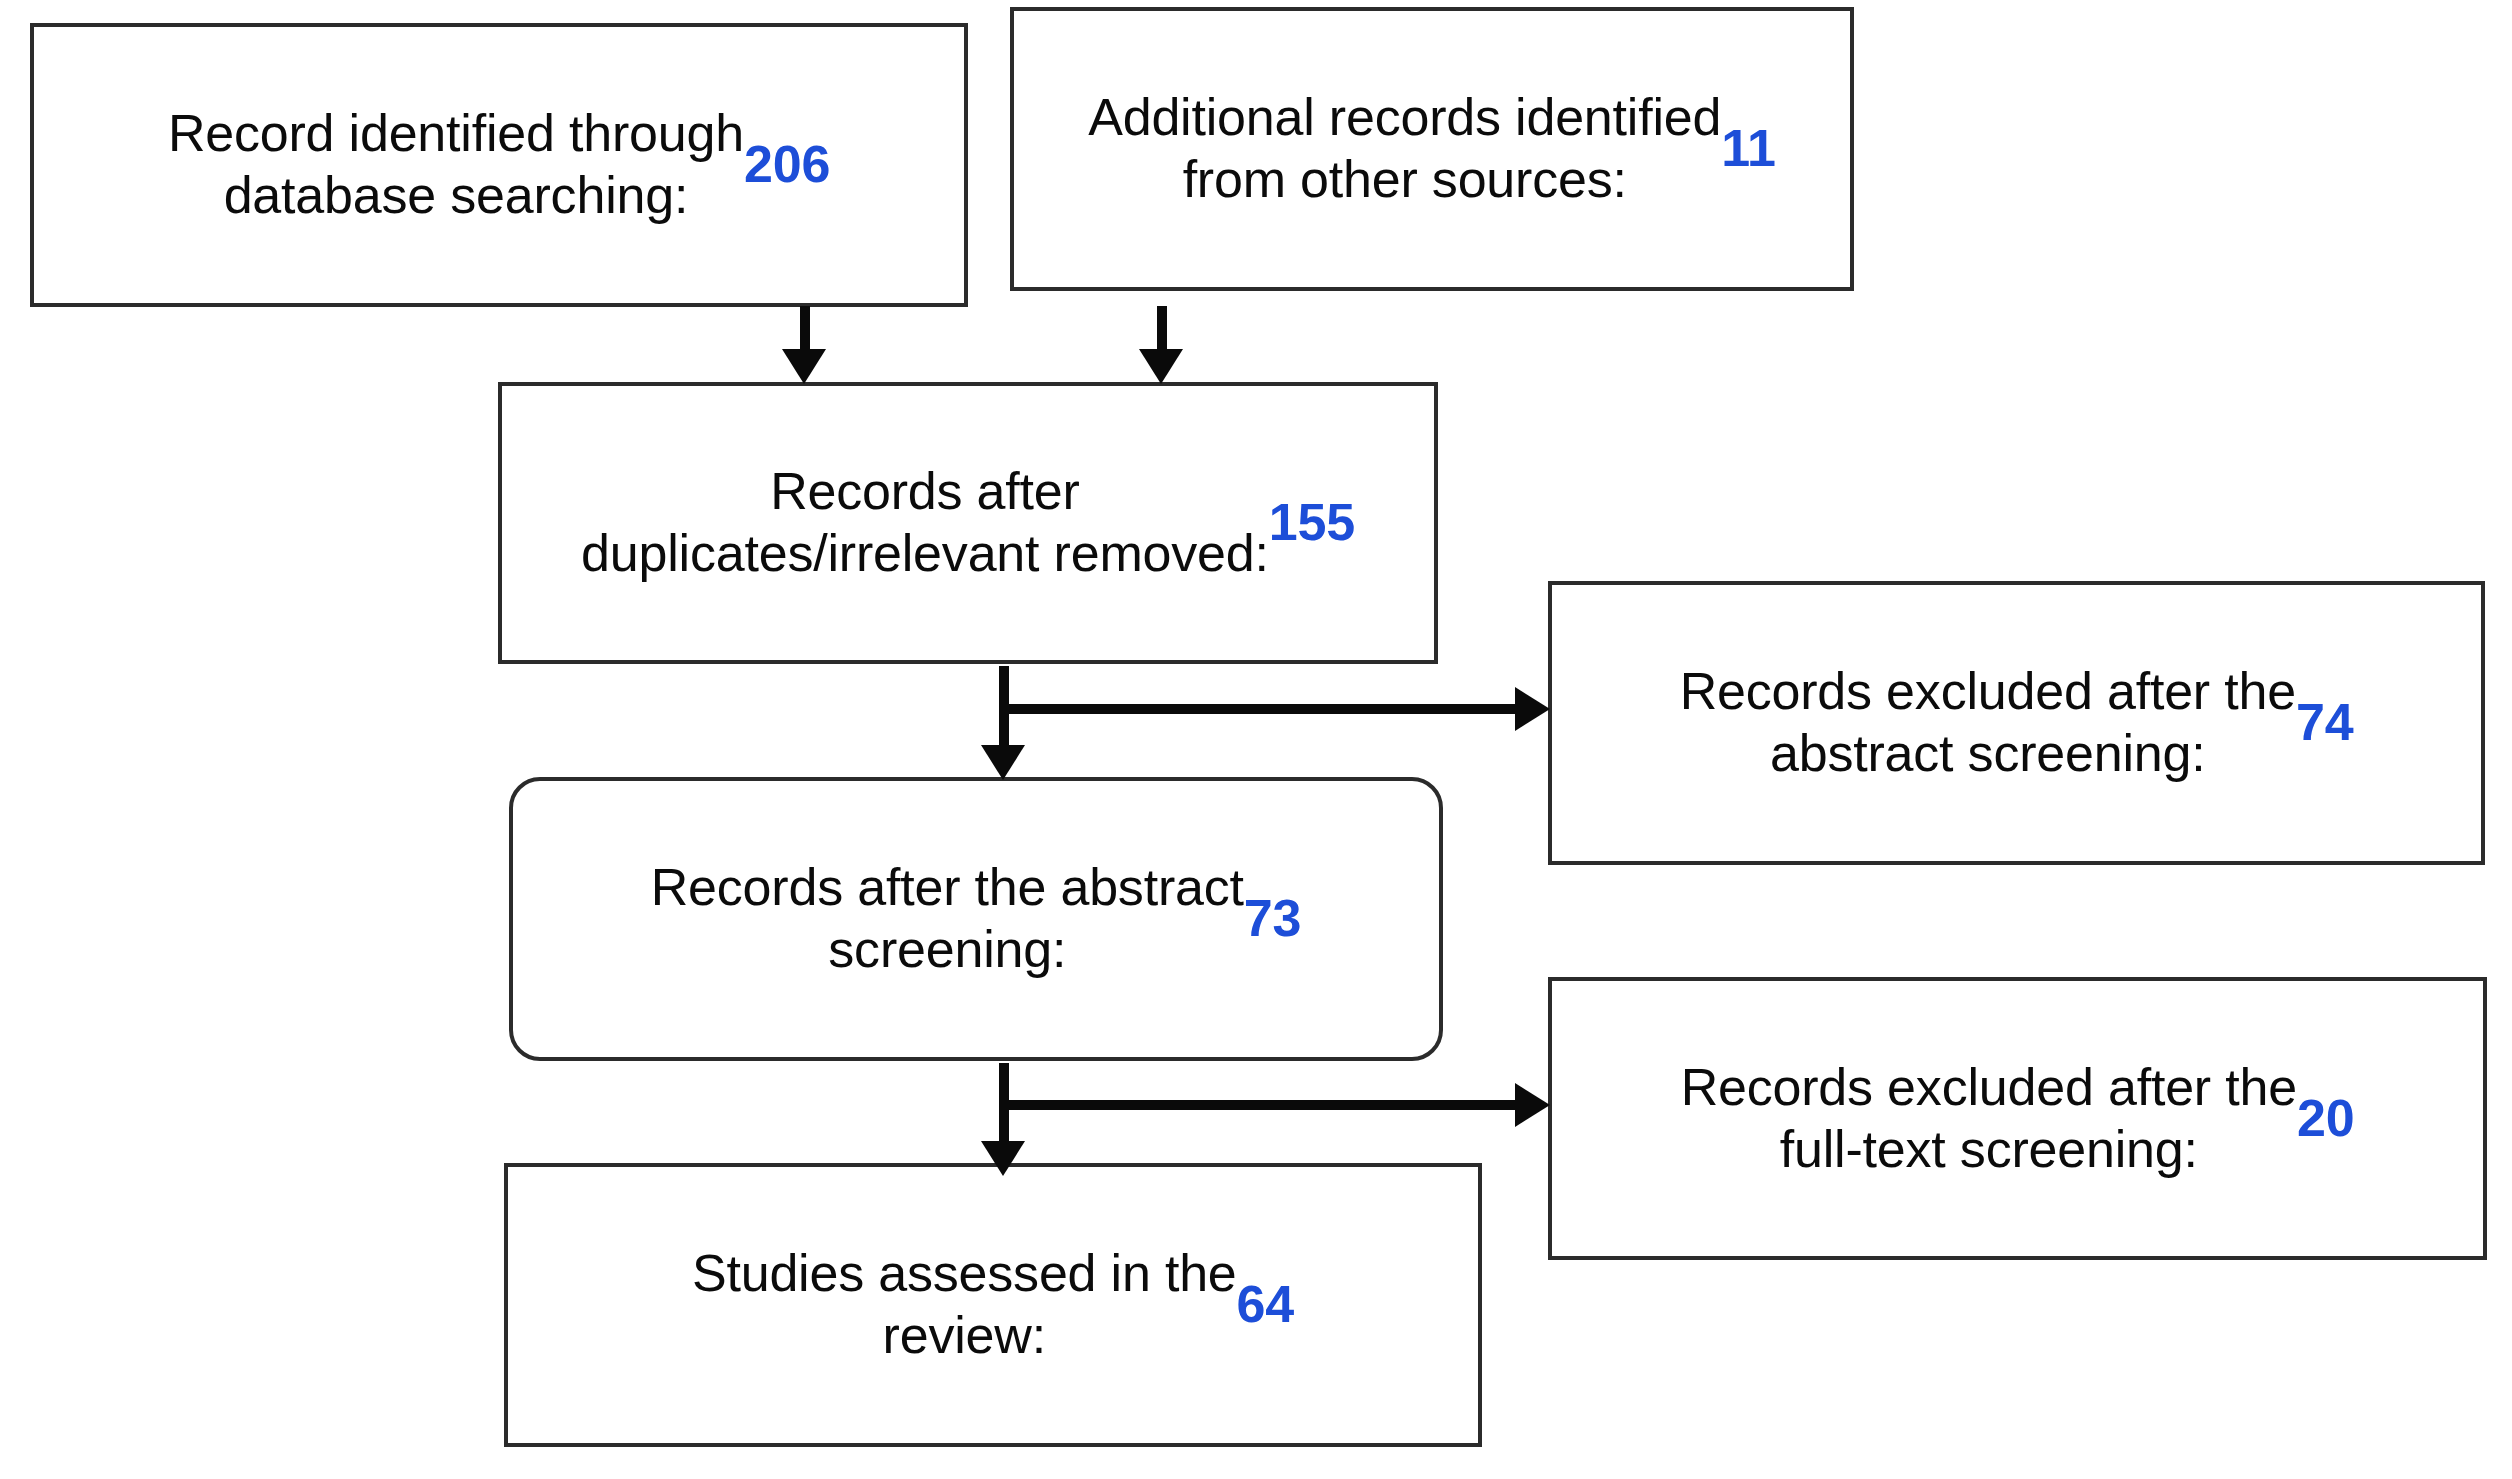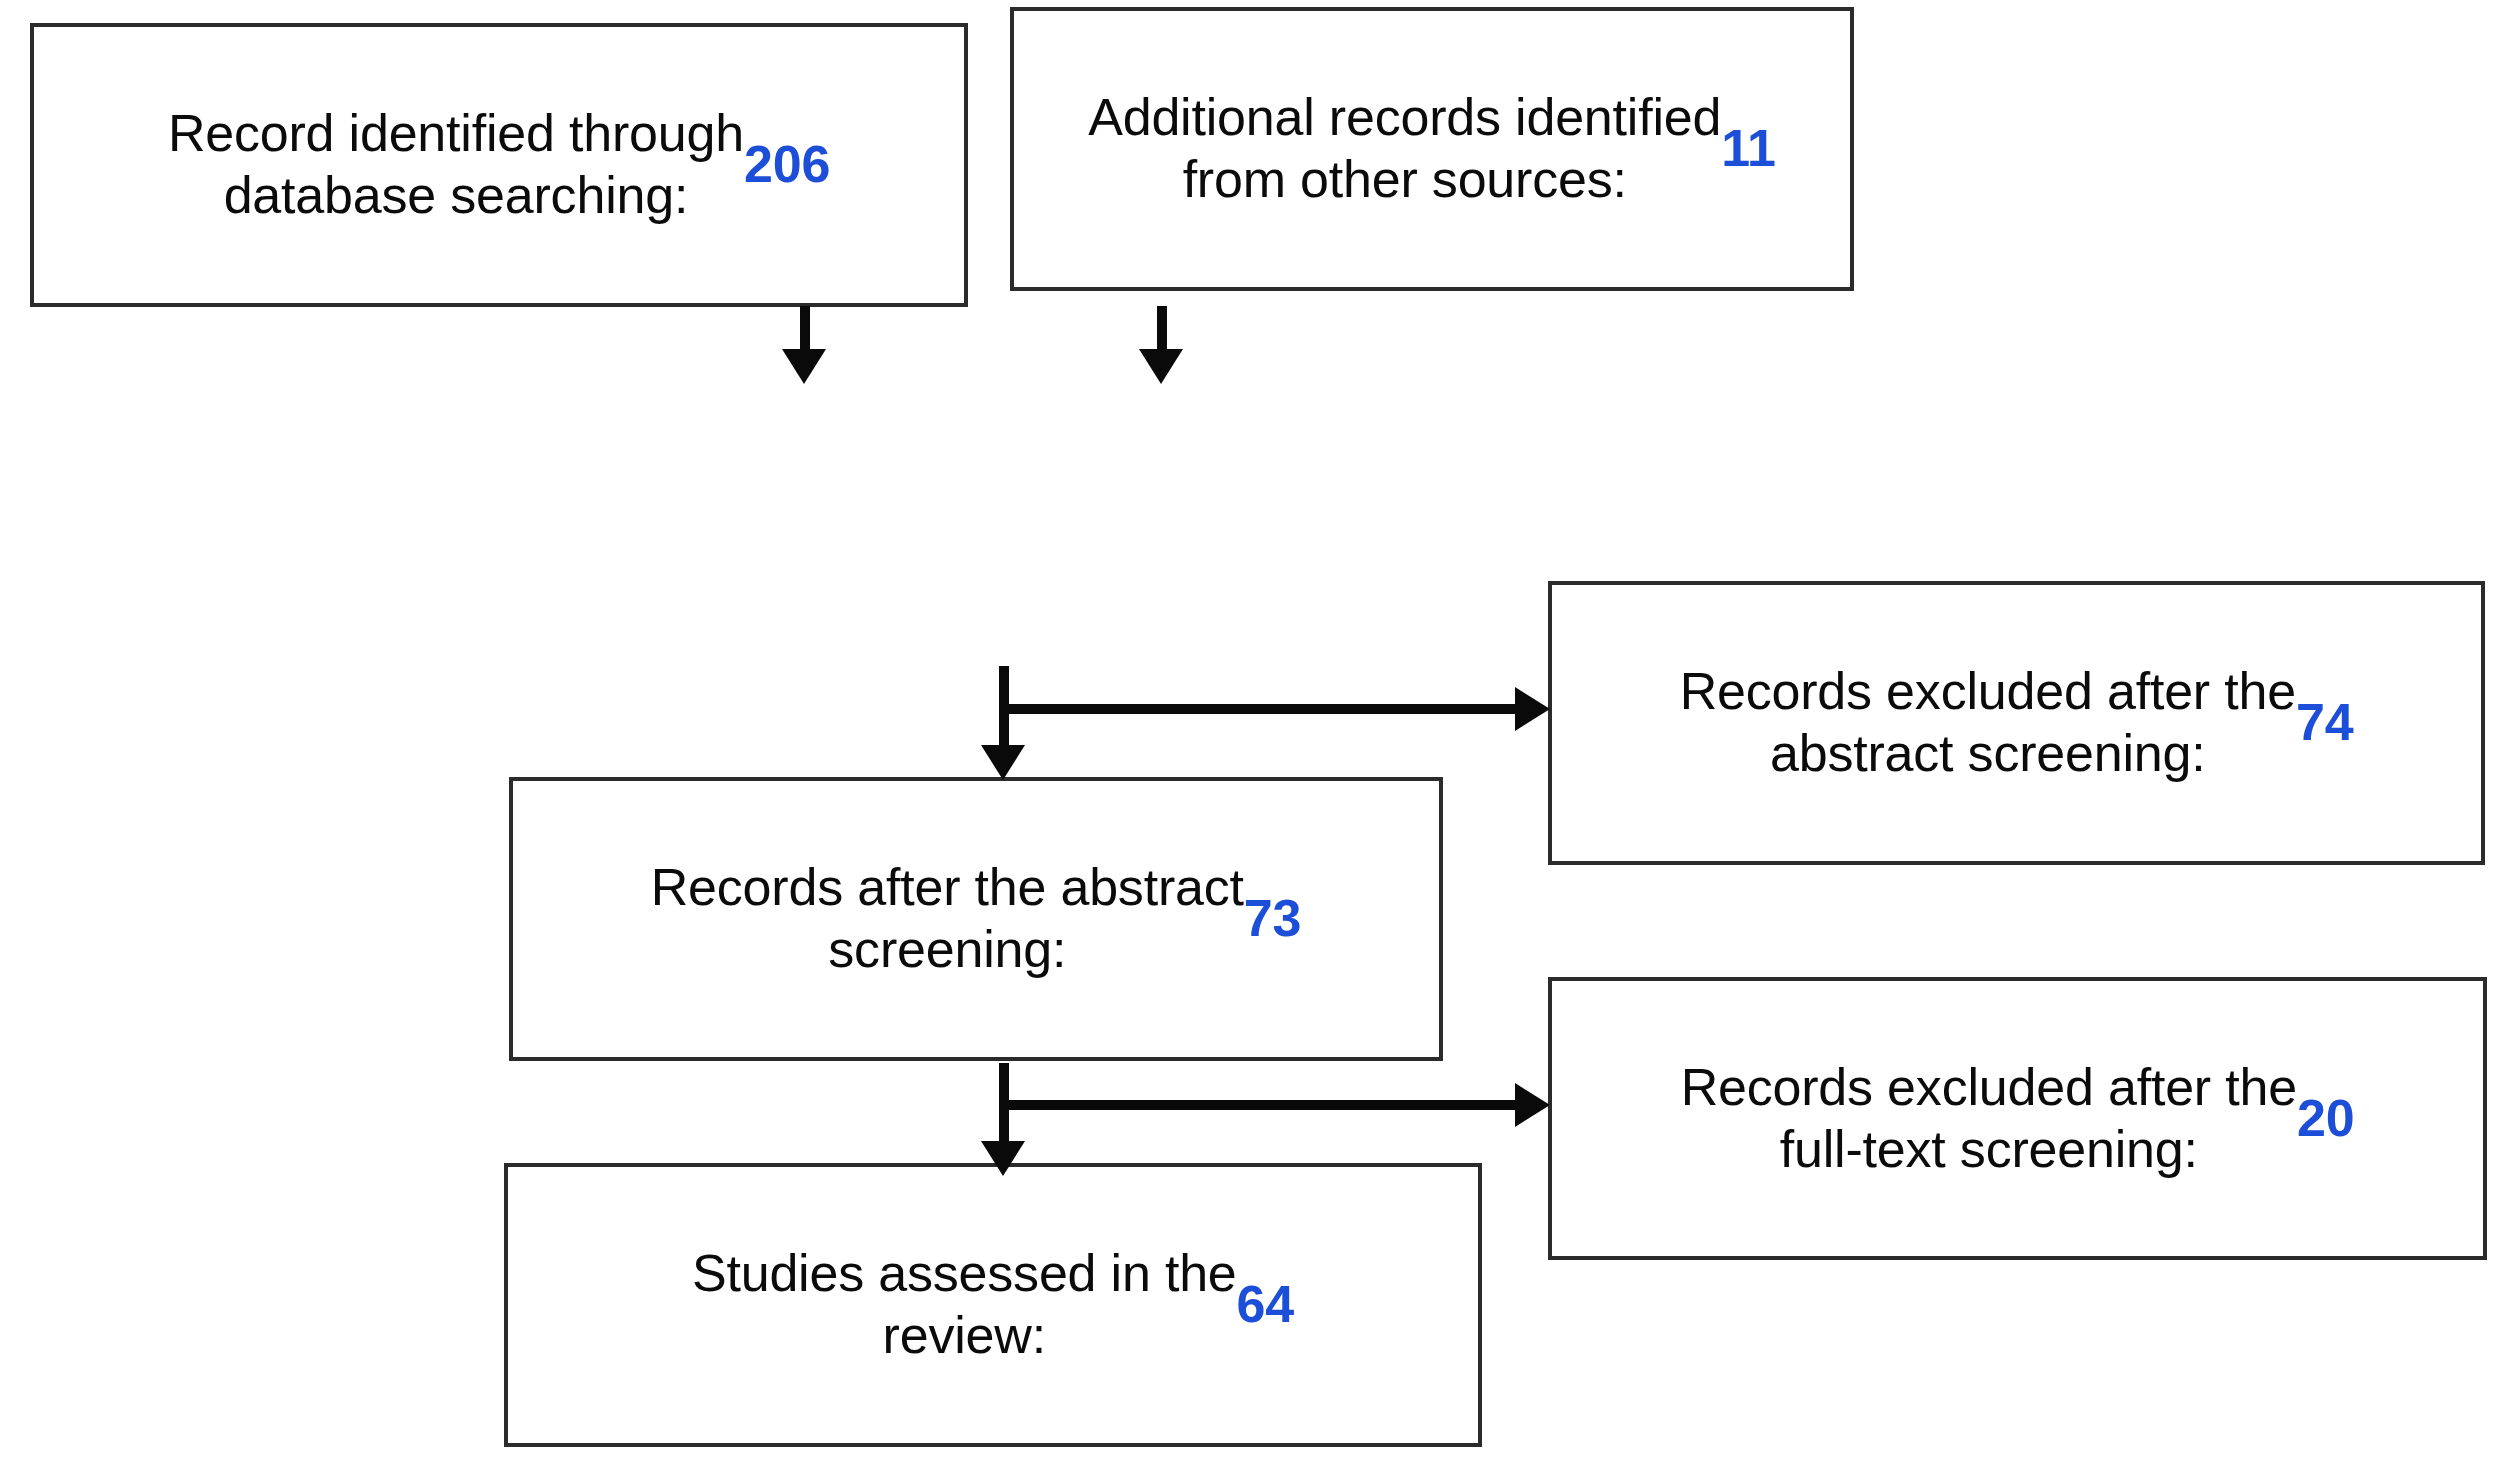--- a/index.html
+++ b/index.html
@@ -40,21 +40,21 @@
     line-height: 1.19;
     color: #1d4ed8;
     font-weight: 700;
     letter-spacing: -0.2px;
   }
   
   #node-db-records      { left: 30px;   top: 22.5px;   width: 938px; height: 284px; }
   #node-other-records   { left: 1010px; top: 7px;   width: 844px; height: 284px; }
   #node-after-dupes     { left: 498px;  top: 382px;  width: 940px; height: 282px; }
   #node-excl-abstract   { left: 1548px; top: 581px;  width: 937px; height: 284px; }
-  #node-after-abstract  { left: 509px;  top: 777px;  width: 934px; height: 284px; }
+  #node-after-abstract  { left: 509px;  top: 777px;  width: 934px; height: 284px; border-radius: 31px; }
   #node-excl-fulltext   { left: 1548px; top: 977px; width: 939px; height: 283px; }
   #node-studies         { left: 464px;  top: 1163px; width: 978px; height: 284px; margin-left: 40px; }
 
   
   .conn { position: absolute; }
   .vline {
     position: absolute;
     width: 9.5px;
     background: #0a0a0a;
   }
@@ -104,20 +104,25 @@
 database searching:</div>
     <div class="count">206</div>
   </div>
 
   <div class="node" id="node-other-records">
     <div class="label">Additional records identified
 from other sources:</div>
     <div class="count">11</div>
   </div>
 
+  <div class="node" id="node-after-dupes">
+    <div class="label">Records after
+duplicates/irrelevant removed:</div>
+    <div class="count">155</div>
+  </div>
 
   <div class="node" id="node-excl-abstract">
     <div class="label">Records excluded after the
 abstract screening:</div>
     <div class="count">74</div>
   </div>
 
   <div class="node" id="node-after-abstract">
     <div class="label">Records after the abstract
 screening:</div>

